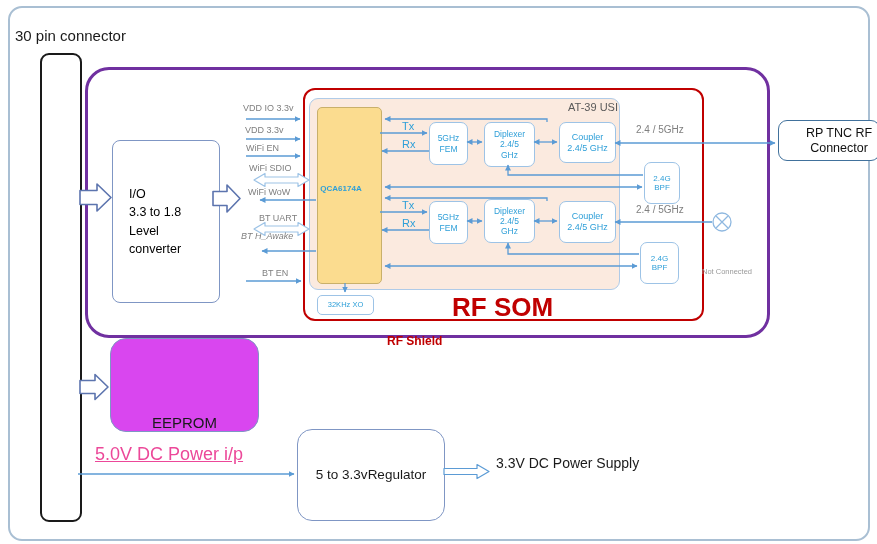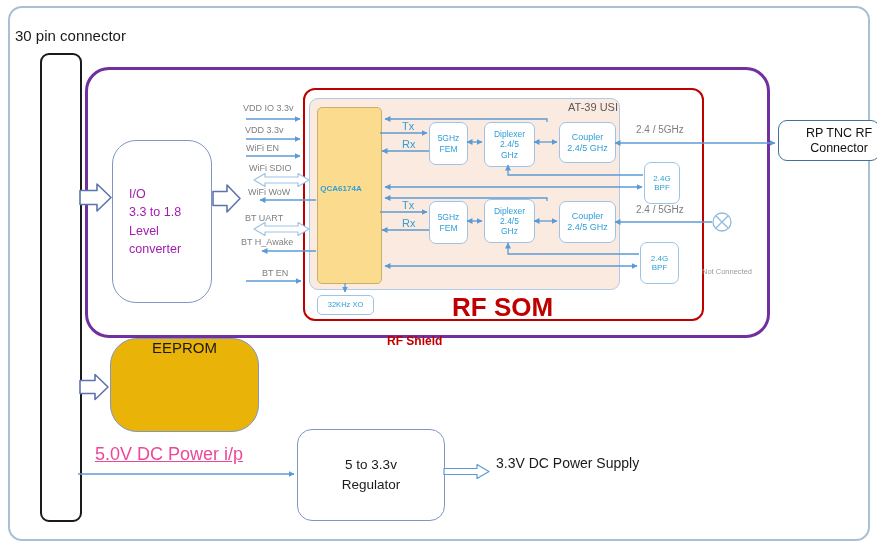--- a/index.html
+++ b/index.html
@@ -18,27 +18,27 @@
   .dip1{left:484px;top:122px;width:49px;height:43px;font-size:8.5px;}
   .cpl1{left:559px;top:122px;width:55px;height:39px;font-size:9px;}
   .bpf1{left:644px;top:162px;width:34px;height:40px;font-size:8px;}
   .fem2{left:429px;top:201px;width:37px;height:41px;font-size:8.5px;}
   .dip2{left:484px;top:199px;width:49px;height:42px;font-size:8.5px;}
   .cpl2{left:559px;top:201px;width:55px;height:40px;font-size:9px;}
   .bpf2{left:640px;top:242px;width:37px;height:40px;font-size:8px;}
   .xo{left:317px;top:295px;width:55px;height:18px;font-size:7.5px;border-radius:5px;}
   .tnc{left:778px;top:120px;width:80px;height:39px;border:1.8px solid #41719C;border-radius:9px;background:#fff;
        display:flex;flex-direction:column;align-items:center;justify-content:center;font-size:12.5px;color:#111;line-height:1.2;padding-left:20px;}
-  .converter{left:112px;top:140px;width:100px;height:163px;border:1.5px solid #7F96C4;border-radius:24px;background:#fff;
+  .converter{left:112px;top:140px;width:108px;height:163px;border:1.5px solid #7F96C4;border-radius:8px;background:#fff;
              display:flex;flex-direction:column;justify-content:center;padding-left:16px;box-sizing:border-box;
-             font-size:12.5px;color:#a21caf;line-height:1.45;}
-  .eeprom{left:110px;top:338px;width:147px;height:92px;border:1.5px solid #7F96C4;border-radius:27px;background:#eab308;
-          display:flex;align-items:flex-start;justify-content:center;font-size:15px;color:#1a1a1a;}
+             font-size:12.5px;color:#000000;line-height:1.45;}
+  .eeprom{left:110px;top:338px;width:147px;height:92px;border:1.5px solid #7F96C4;border-radius:16px;background:#d946ef;
+          display:flex;align-items:flex-end;justify-content:center;font-size:15px;color:#1a1a1a;}
   .regulator{left:297px;top:429px;width:146px;height:90px;border:1.5px solid #7F96C4;border-radius:15px;background:#fff;
-             display:flex;flex-direction:column;align-items:center;justify-content:center;font-size:13.5px;color:#1a1a1a;line-height:1.5;}
+             display:flex;flex-direction:row;align-items:center;justify-content:center;font-size:13.5px;color:#1a1a1a;line-height:1.5;}
   .chiplabel{left:317px;top:184px;width:48px;text-align:center;font-size:8px;font-weight:600;color:#2E9FD8;}
   .at39title{left:309px;top:101px;width:309px;text-align:right;font-size:11px;color:#595959;}
   .graylab{font-size:9px;color:#7F7F7F;white-space:nowrap;}
   .bluelab{font-size:11px;color:#2E9FD8;white-space:nowrap;}
   .outlab{font-size:10px;color:#7F7F7F;white-space:nowrap;}
   .title-lab{left:15px;top:27px;font-size:15px;color:#1a1a1a;}
   .rfsom{left:452px;top:292px;font-size:26px;font-weight:bold;color:#C00000;}
   .rfshield{left:387px;top:334px;font-size:12px;font-weight:bold;color:#C00000;}
   .pwr-in{left:95px;top:444px;font-size:18px;color:#ec4899;text-decoration:underline;}
   .pwr-out{left:496px;top:455px;font-size:14px;color:#1a1a1a;}
@@ -72,22 +72,22 @@
     <span>3.3 to 1.8</span>
     <span>Level</span>
     <span>converter</span>
   </div>
 
   <div class="abs graylab" style="left:243px;top:103px;">VDD IO 3.3v</div>
   <div class="abs graylab" style="left:245px;top:125px;">VDD 3.3v</div>
   <div class="abs graylab" style="left:246px;top:143px;">WiFi EN</div>
   <div class="abs graylab" style="left:249px;top:163px;">WiFi SDIO</div>
   <div class="abs graylab" style="left:248px;top:187px;">WiFi WoW</div>
-  <div class="abs graylab" style="left:235px;top:213px;padding-left:10px;">BT UART</div>
-  <div class="abs graylab" style="left:241px;top:237px;">BT H_Awake</div>
+  <div class="abs graylab" style="left:249px;top:213px;padding-left:10px;">BT UART</div>
+  <div class="abs graylab" style="left:241px;top:231px;font-style:italic;">BT H_Awake</div>
   <div class="abs graylab" style="left:262px;top:268px;">BT EN</div>
 
   <div class="abs bluelab" style="left:402px;top:120px;">Tx</div>
   <div class="abs bluelab" style="left:402px;top:138px;">Rx</div>
   <div class="abs smallblock fem1">
     <span>5GHz</span>
     <span>FEM</span>
   </div>
   <div class="abs smallblock dip1">
     <span>Diplexer</span>

